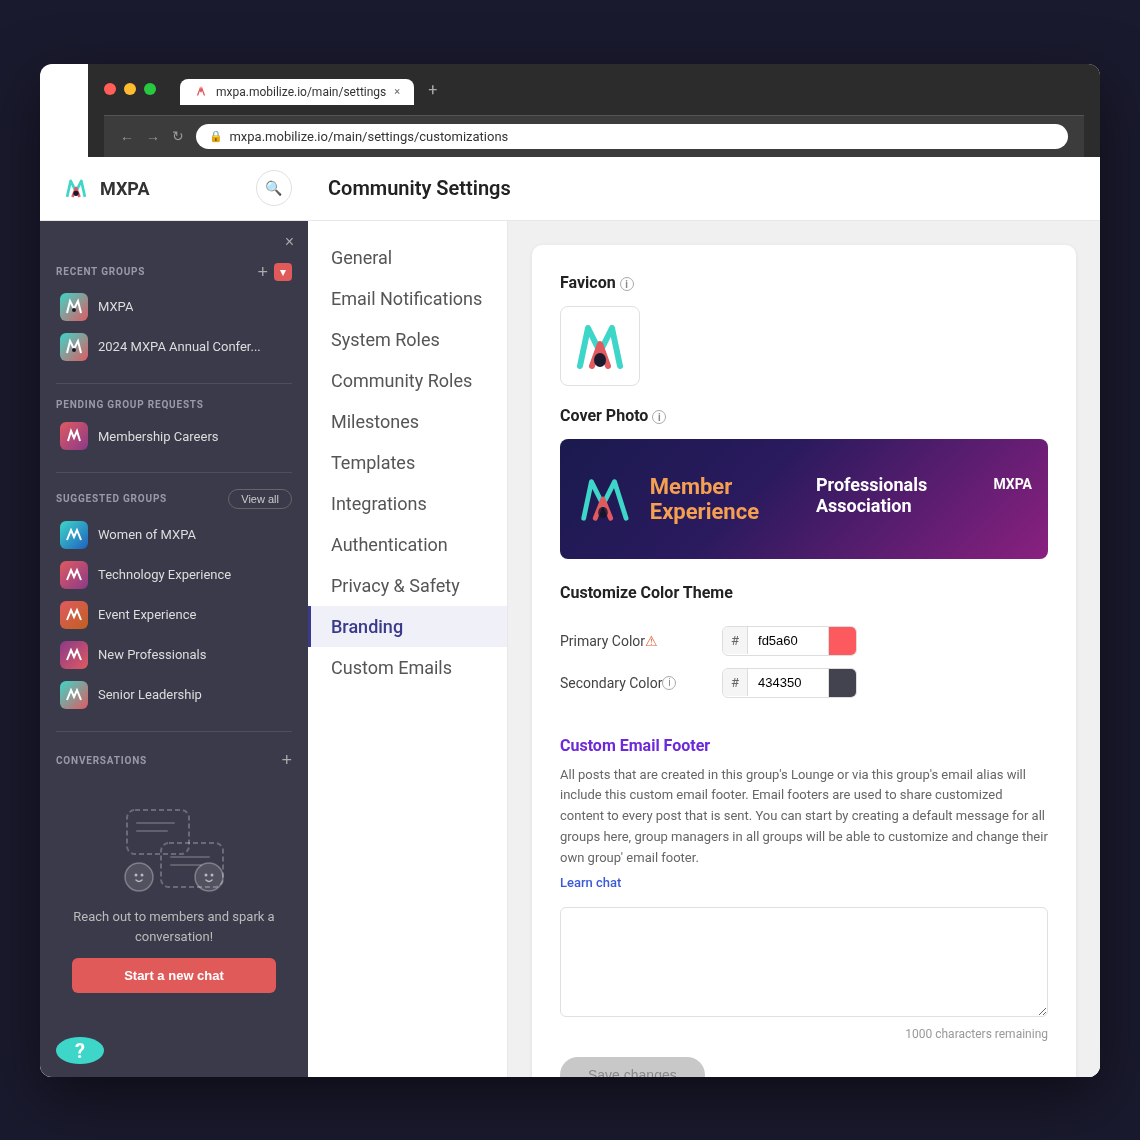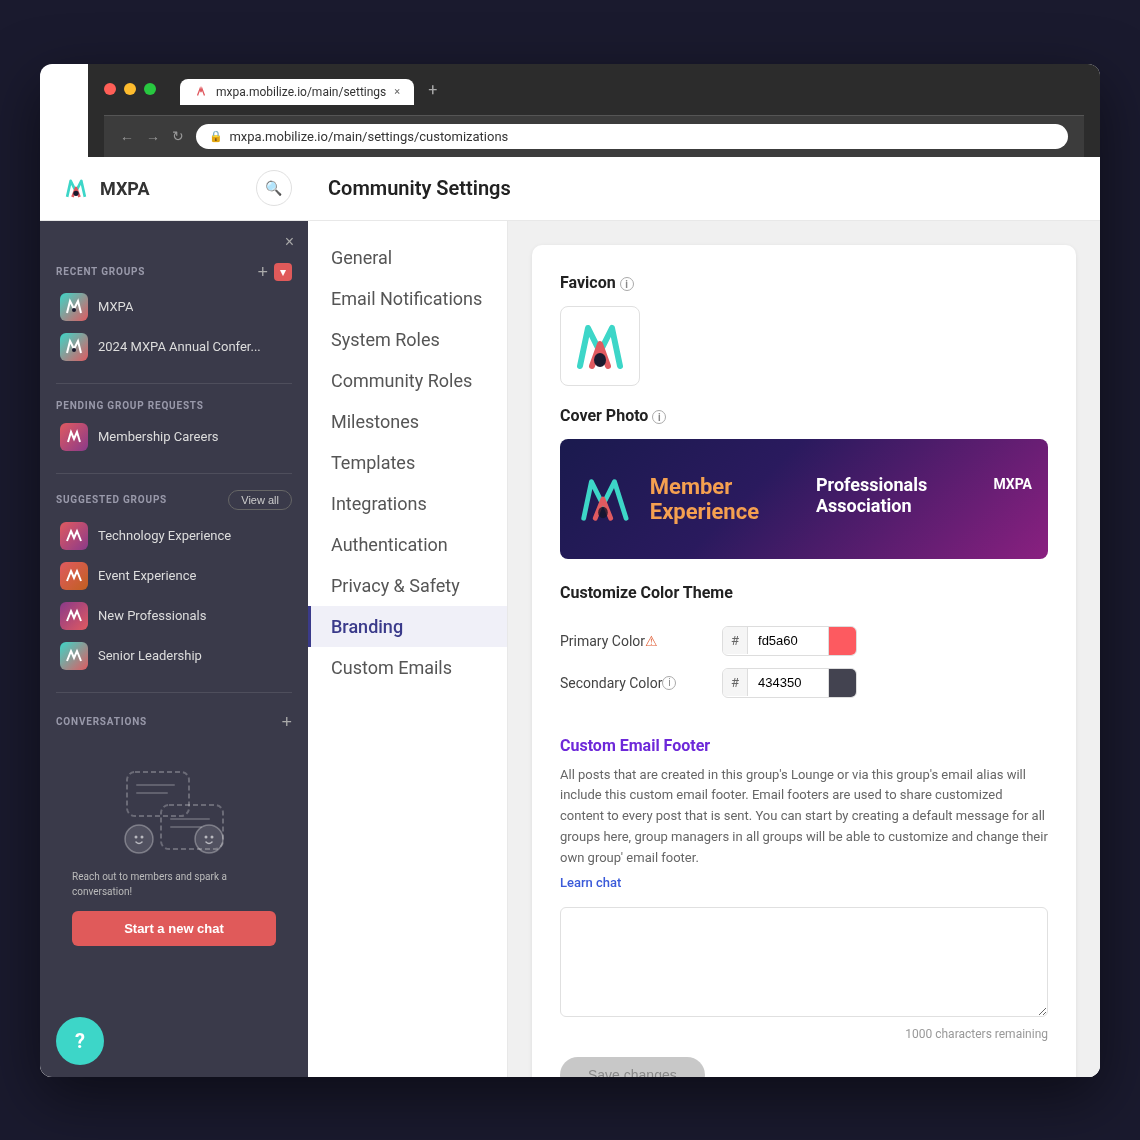--- a/index.html
+++ b/index.html
@@ -305,22 +305,23 @@
 
     .chat-illustration {
       display: flex;
       flex-direction: column;
       align-items: center;
       padding: 20px 16px;
       gap: 12px;
     }
 
     .chat-text {
+      text-align: center;
       color: #bbb;
-      font-size: 10px;
+      font-size: 13px;
       line-height: 1.5;
     }
 
     .start-chat-btn {
       background: #e05a5a;
       color: #fff;
       border: none;
       border-radius: 6px;
       padding: 10px 20px;
       font-size: 13px;
@@ -684,20 +685,28 @@
         </div>
 
         <div class="divider"></div>
 
         <div class="sidebar-section">
           <div class="sidebar-section-title">
             <span>SUGGESTED GROUPS</span>
             <button class="view-all-btn">View all</button>
           </div>
 
+          <div class="group-item">
+            <div class="group-avatar" style="background: linear-gradient(135deg, #3dd6c8, #2060c0);">
+              <svg width="20" height="20" viewBox="0 0 20 20" fill="none">
+                <path d="M3 15 L7 5 L10 12 L13 5 L17 15" stroke="#fff" stroke-width="2" fill="none"></path>
+              </svg>
+            </div>
+            <span class="group-name">Women of MXPA</span>
+          </div>
 
           <div class="group-item">
             <div class="group-avatar" style="background: linear-gradient(135deg, #e05a60, #8a3a8a);">
               <svg width="20" height="20" viewBox="0 0 20 20" fill="none">
                 <path d="M3 15 L7 5 L10 12 L13 5 L17 15" stroke="#fff" stroke-width="2" fill="none"></path>
               </svg>
             </div>
             <span class="group-name">Technology Experience</span>
           </div>
 

